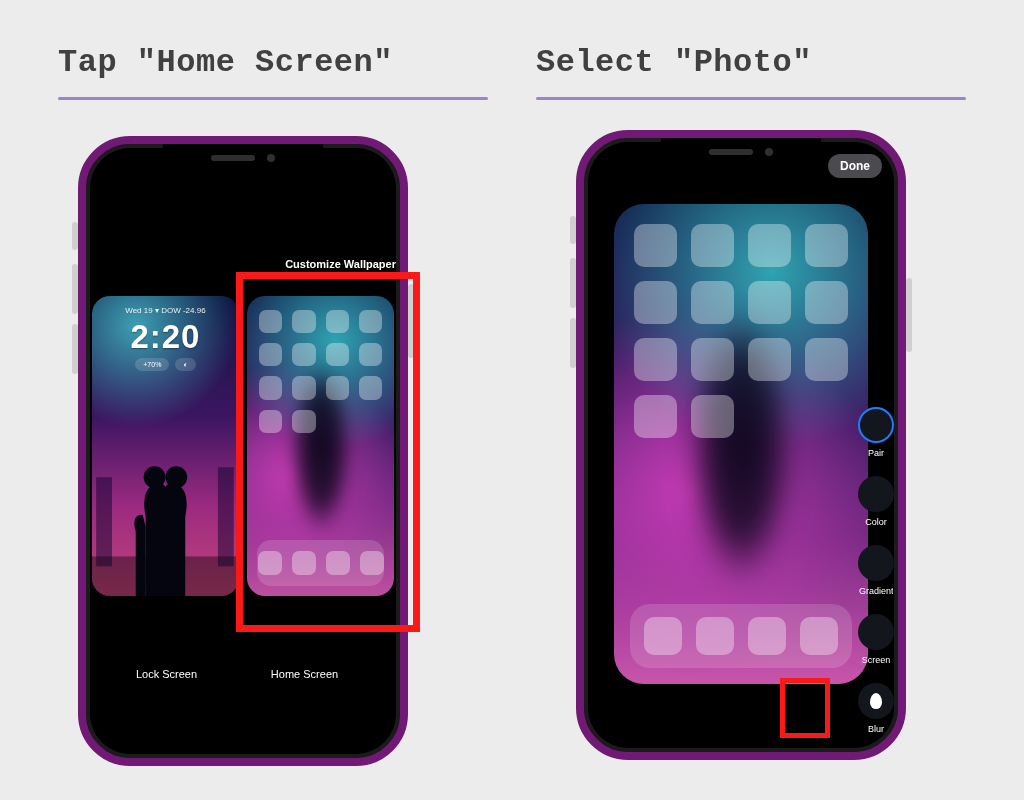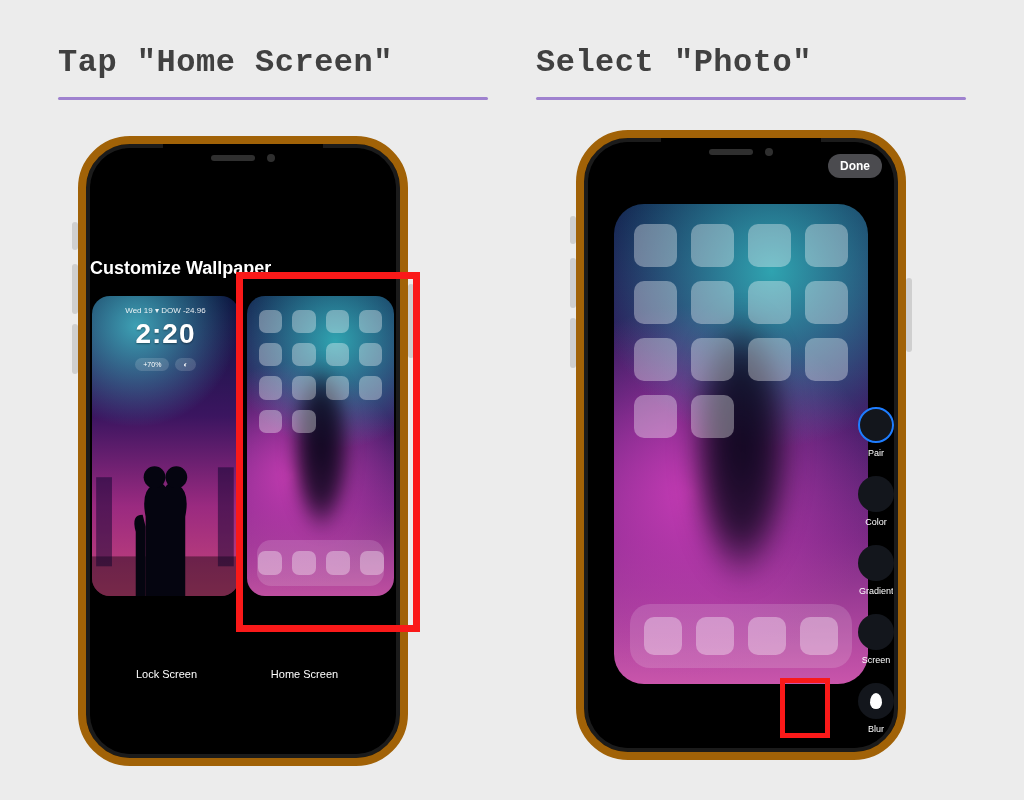--- a/index.html
+++ b/index.html
@@ -34,21 +34,21 @@
     margin-bottom: 36px;
   }
   
   .phone {
     position: relative;
     width: 330px;
     height: 630px;
     margin: 0 auto;
     border-radius: 52px;
     background: #000;
-    border: 8px solid #a16207;
+    border: 8px solid #701a75;
     box-shadow: inset 0 0 0 4px #1b1b1b;
     padding-left: 48px;
   }
   .phone-left { margin-left: 20px; }
   .phone-right { margin-left: 40px; margin-top: -6px; }
   
   .side-l1,.side-l2,.side-l3,.side-r1{
     position:absolute;background:#cfcfcf;border-radius:4px;
   }
   .side-l1{left:-14px;top:78px;width:6px;height:28px;}
@@ -69,22 +69,22 @@
     color:#fff;
     font-family: -apple-system, "Helvetica Neue", Arial, sans-serif;
   }
   
   .hi-box{
     position:absolute;border:7px solid #fa1919;z-index:30;pointer-events:none;
   }
 
   
   .cw-title{
-    position:absolute;top:110px;left:0;right:0;text-align:left;
-    font-size:18px;font-weight:600;
+    position:absolute;top:110px;left:0;right:0;text-align:right;
+    font-size:11px;font-weight:600;
   }
   .previews{
     position:absolute;top:140px;left:0;right:0;bottom:100px;
     display:flex;
   }
   .pv{
     width:50%;height:300px;margin-top:8px;border-radius:18px;overflow:hidden;
     position:relative;
   }
   .pv + .pv{ margin-left:auto; }
@@ -101,21 +101,21 @@
       radial-gradient(circle at 30% 60%, #c23bb0 0%, transparent 55%),
       linear-gradient(180deg,#12204c 0%, #3a1b63 40%, #7c2a86 70%, #be4fa0 100%);
     filter: blur(0px);
   }
   .pv-home::before{
     content:"";position:absolute;inset:0;backdrop-filter:none;
   }
   
   .ls-topline{position:absolute;top:10px;left:0;right:0;text-align:center;font-size:8px;opacity:.9;}
   .ls-clock{position:absolute;top:22px;left:0;right:0;text-align:center;
-    font-size:28px;font-weight:700;letter-spacing:1px;text-shadow:0 1px 2px rgba(0,0,0,.4);}
+    font-size:33px;font-weight:700;letter-spacing:1px;text-shadow:0 1px 2px rgba(0,0,0,.4);}
   .ls-widgets{position:absolute;top:62px;left:0;right:0;display:flex;gap:6px;justify-content:center;}
   .ls-widgets span{background:rgba(255,255,255,.15);border-radius:10px;font-size:7px;padding:3px 8px;}
   
   .silhouette{
     position:absolute;inset:auto 0 0 0;height:66%;
     display:flex;align-items:flex-end;justify-content:center;
   }
   .silhouette svg{width:100%;height:100%;}
   
   .hp-grid{

